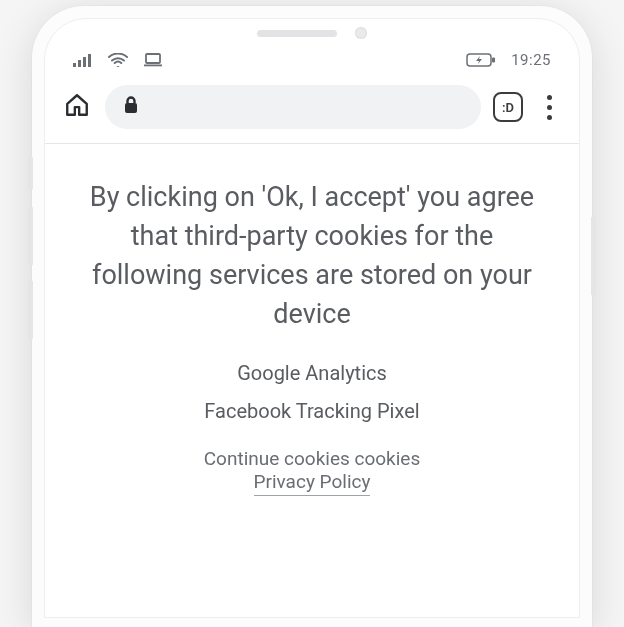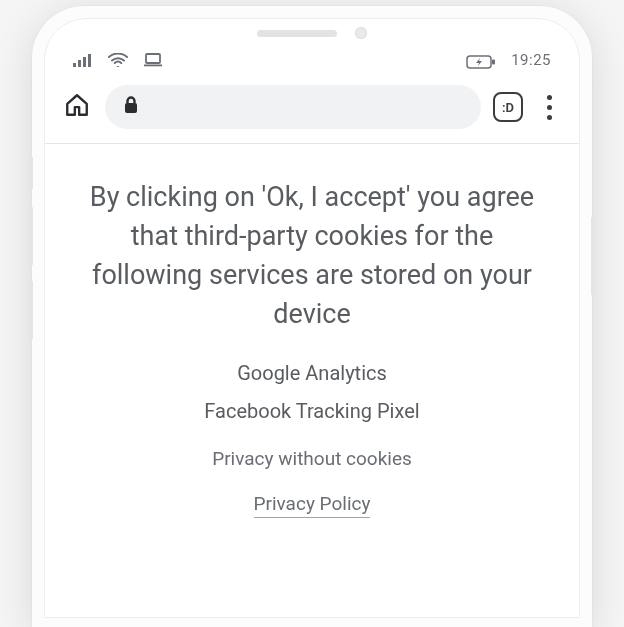--- a/index.html
+++ b/index.html
@@ -59,21 +59,21 @@
       box-shadow: inset 0 0 2px rgba(0,0,0,0.15);
     }
     .status-bar {
       display: flex;
       align-items: center;
       justify-content: space-between;
       padding: 4px 28px 8px;
       color: #6b6f76;
       font-size: 15px;
     }
-    .status-left, .status-right { display: flex; align-items: flex-end; gap: 15px; }
+    .status-left, .status-right { display: flex; align-items: center; gap: 15px; }
     .status-left svg, .status-right svg { display: block; }
     .clock { font-variant-numeric: tabular-nums; letter-spacing: 0.5px; }
     .browser-bar {
       display: flex;
       align-items: center;
       gap: 12px;
       padding: 8px 16px 14px;
       border-bottom: 1px solid #e6e6e8;
     }
     .home-btn {
@@ -153,21 +153,20 @@
     .link-plain {
       display: block;
       margin-top: 24px;
       font-size: 19px;
       color: #6a6e74;
       text-decoration: none;
       cursor: pointer;
     }
     .link-underline {
       display: inline-block;
-      margin-top: 22px;
       font-size: 19px;
       color: #6a6e74;
       text-decoration: none;
       border-bottom: 1px solid #9fa3a8;
       padding-bottom: 2px;
       cursor: pointer;
     }
   </style>
 </head>
 <body>
@@ -247,18 +246,18 @@
       </div>
     </div>
 
     <div class="content">
       <p class="consent-text">By clicking on 'Ok, I accept' you agree that third-party cookies for the following services are stored on your device</p>
 
       <div class="service">Google Analytics</div>
       <div class="service">Facebook Tracking Pixel</div>
 
 
-      <a class="link-plain">Privacy without cookies</a>
+      <a class="link-plain">Continue cookies cookies</a>
 
       <a class="link-underline">Privacy Policy</a>
     </div>
   </div>
 </div>
 
 </body></html>

